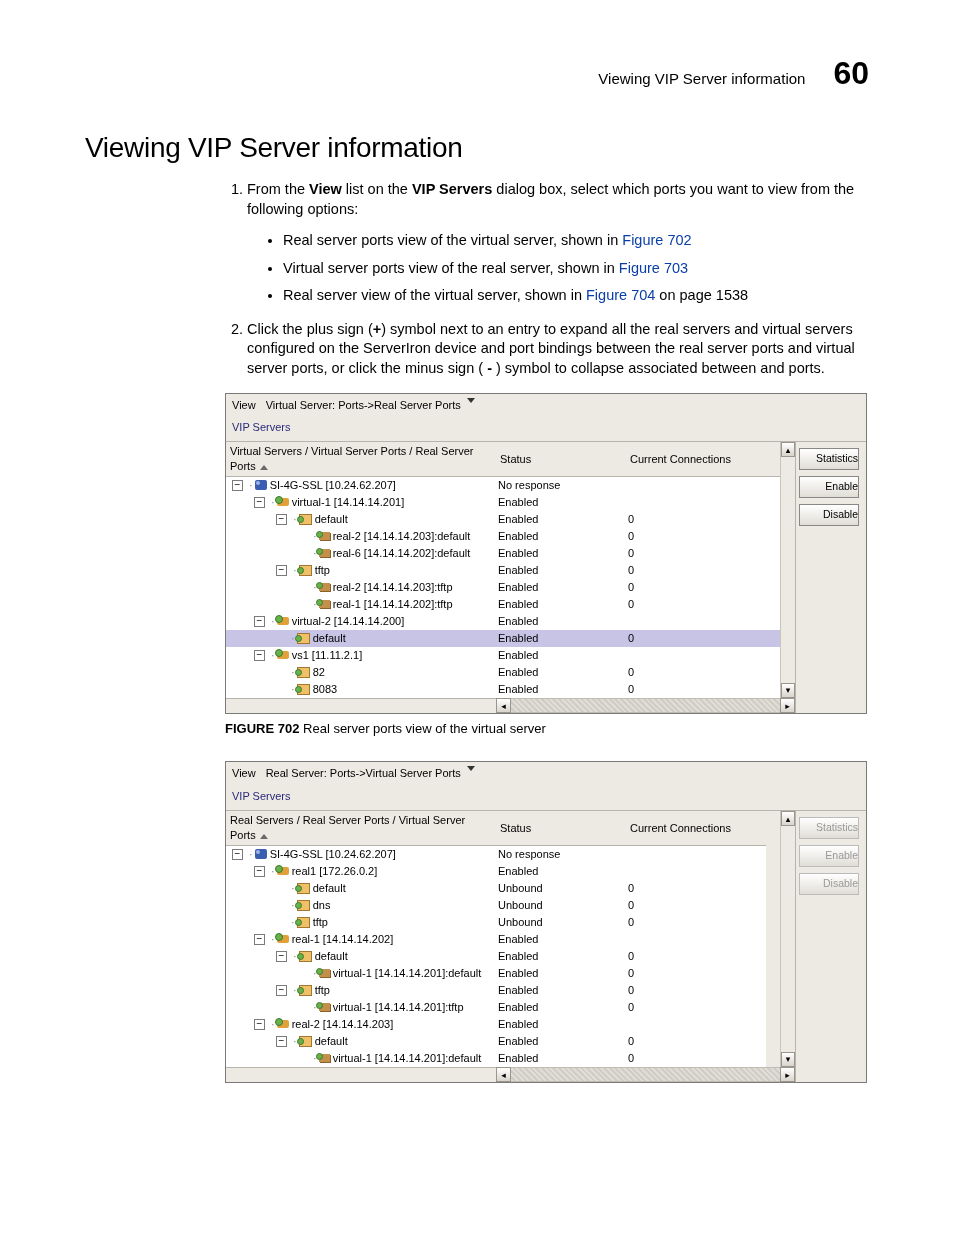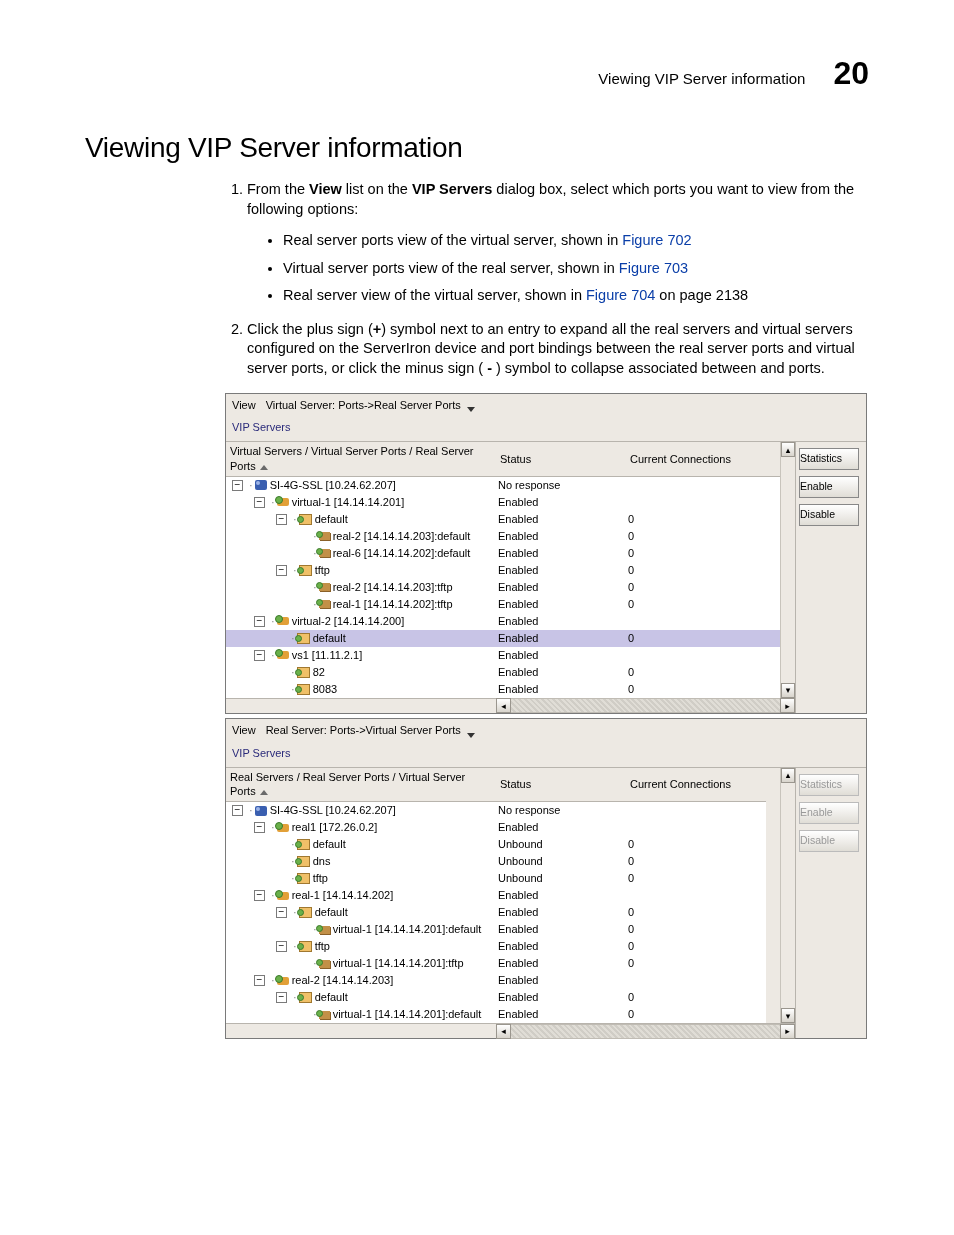--- a/index.html
+++ b/index.html
@@ -74,21 +74,21 @@
     margin-bottom: 4px;
   }
   .p-top {
     padding: 4px 6px;
     display: flex;
     align-items: center;
     gap: 6px;
   }
   .view-combo {
     display: inline-flex;
-    align-items: flex-end;
+    align-items: flex-start;
     gap: 6px;
     background: #EDE9E3;
     padding: 0 4px;
   }
   .combo-arrow {
     display: inline-block;
     width: 0; height: 0;
     border-left: 4px solid transparent;
     border-right: 4px solid transparent;
     border-top: 5px solid #333;
@@ -137,21 +137,21 @@
     border-left: 1px solid #b8b4ad;
   }
   .side-btn {
     display: block;
     width: 58px;
     height: 20px;
     margin-bottom: 6px;
     border: 1px solid #888;
     background: linear-gradient(#fff,#e0ddd6);
     font-size: 10.5px;
-    text-align: left;
+    text-align: right;
     line-height: 18px;
     cursor: default;
   }
   .side-btn.dimmed { color: #999; border-color: #bbb; }
   tr.sel td { background: #c8c4e6; }
   .outer-flex { display: flex; }
   .tree-area { flex: 1; position: relative; }
   .hscroll {
     display: flex;
     align-items: center;
@@ -208,33 +208,33 @@
   .icon.real { width:11px; height:8px; background:#c29048; box-shadow:1px 1px 0 #8a6028; }
   .icon.real::before { content:''; position:absolute; left:-3px; top:-1px; width:5px; height:5px; background:#6ab04a; border-radius:50%; border:1px solid #3a7a2a; }
   .dots { color:#888; margin:0 2px; }
 </style>
 </head>
 <body>
 
 <div class="page">
   <div class="header-line">
     <span class="header-title">Viewing VIP Server information</span>
-    <span class="chapter-num">20</span>
+    <span class="chapter-num">60</span>
   </div>
 
   <h1>Viewing VIP Server information</h1>
 
   <div class="body-block">
     <ol class="steps">
       <li>
         <span>From the </span><b class="bold">View</b><span> list on the </span><b class="bold">VIP Servers</b><span> dialog box, select which ports you want to view from the following options:</span>
         <ul class="bullets">
           <li><span>Real server ports view of the virtual server, shown in </span><a class="fig-link">Figure 702</a></li>
           <li><span>Virtual server ports view of the real server, shown in </span><a class="fig-link">Figure 703</a></li>
-          <li><span>Real server view of the virtual server, shown in </span><a class="fig-link">Figure 704</a><span> on page 2138</span></li>
+          <li><span>Real server view of the virtual server, shown in </span><a class="fig-link">Figure 704</a><span> on page 1538</span></li>
         </ul>
       </li>
       <li>
         <span>Click the plus sign (</span><b class="bold">+</b><span>) symbol next to an entry to expand all the real servers and virtual servers configured on the ServerIron device and port bindings between the real server ports and virtual server ports, or click the minus sign (</span><b class="bold"> - </b><span>) symbol to collapse associated between and ports.</span>
       </li>
     </ol>
 
     <div class="panel">
       <div class="p-top">
         <span>View</span>
@@ -434,20 +434,23 @@
             <div class="arrow">▸</div>
           </div>
         </div>
         <div class="sidebar">
           <span class="side-btn">Statistics</span>
           <span class="side-btn">Enable</span>
           <span class="side-btn">Disable</span>
         </div>
       </div>
     </div>
+    <div class="fig-caption">
+      <b>FIGURE 702</b><span>   Real server ports view of the virtual server</span>
+    </div>
 
     <div class="panel">
       <div class="p-top">
         <span>View</span>
         <span class="view-combo">
           <span>Real Server: Ports-&gt;Virtual Server Ports</span>
           <span class="combo-arrow"></span>
         </span>
       </div>
       <div class="p-title">VIP Servers</div>

